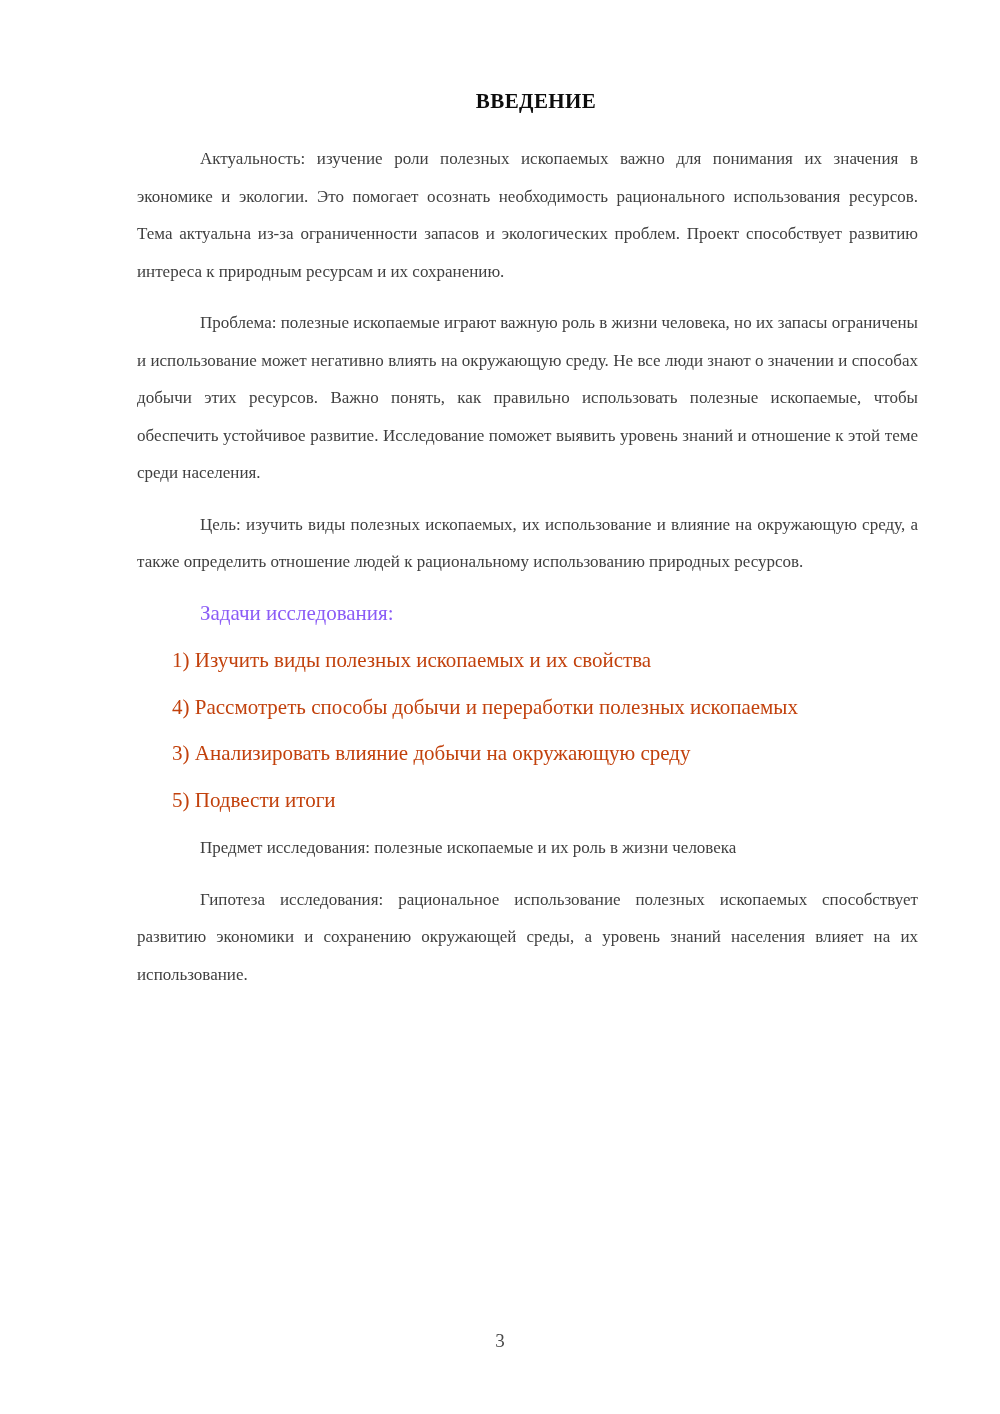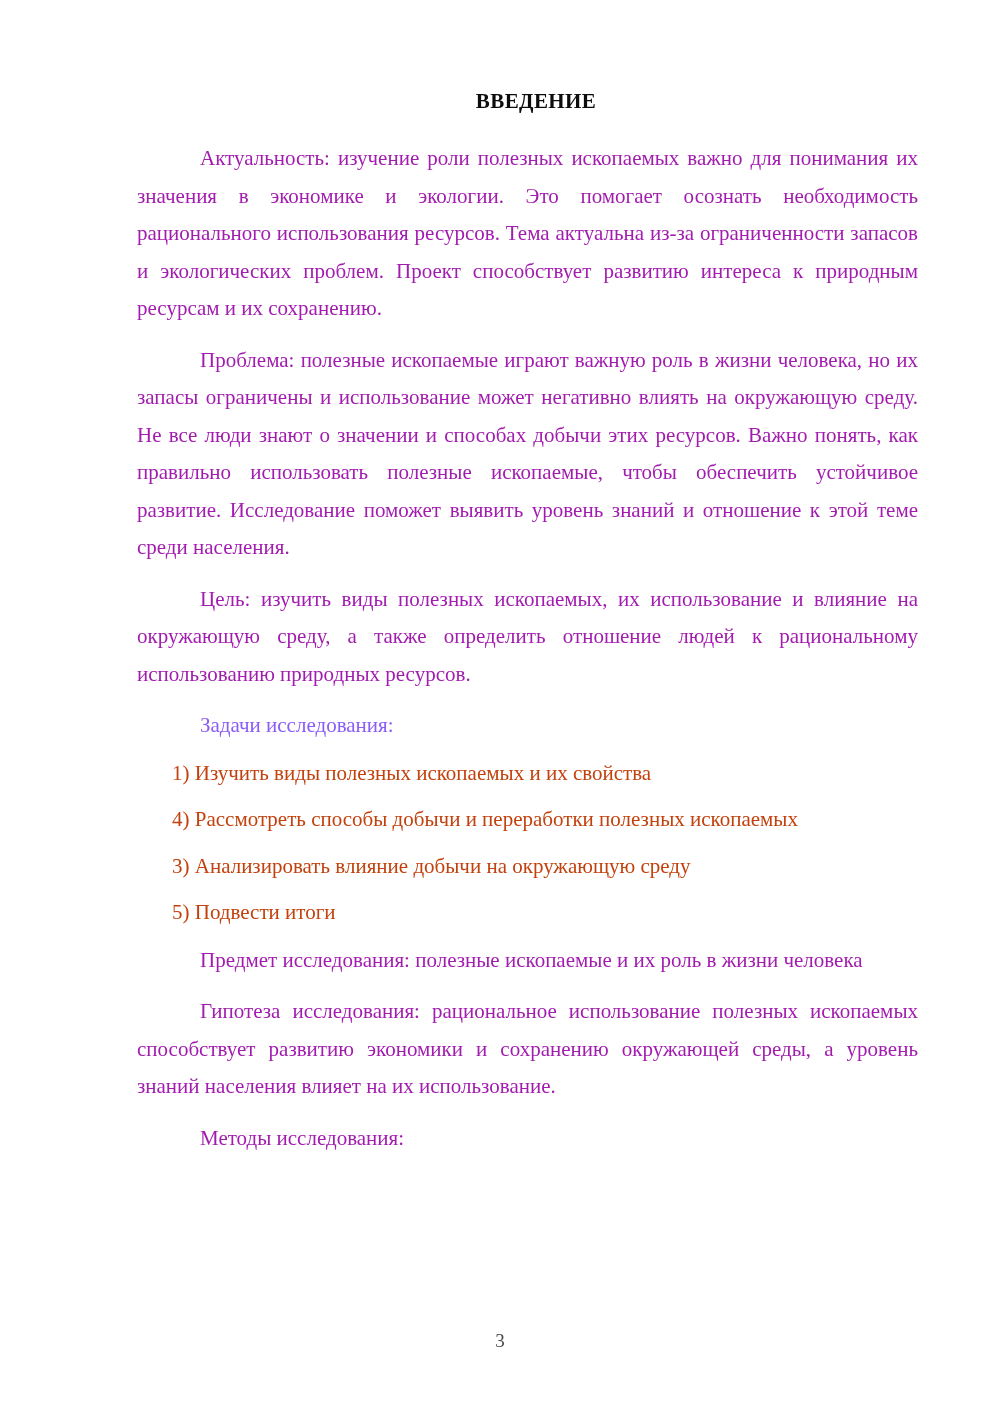--- a/index.html
+++ b/index.html
@@ -28,27 +28,27 @@
   .doc-title {
     font-size: 21px;
     font-weight: bold;
     text-align: center;
     letter-spacing: 0.4px;
     margin: 0 0 26px 0;
     line-height: 1.25;
     color: #0c0c0c;
   }
   .para {
-    font-size: 21px;
+    font-size: 17px;
     line-height: 37.5px;
     text-align: justify;
     text-justify: inter-word;
     text-indent: 63px;
     margin: 0 17px 14px 0;
-    color: #a21caf;
+    color: #404040;
     hyphens: none;
   }
   .para.last-left {
     text-align: left;
   }
   .list-heading {
     font-size: 21px;
     line-height: 37.5px;
     text-indent: 63px;
     text-align: left;
@@ -101,19 +101,18 @@
       <li>4) Рассмотреть способы добычи и переработки полезных ископаемых</li>
       <li>3) Анализировать влияние добычи на окружающую среду</li>
       <li>5) Подвести итоги</li>
     </ol>
 
 
     <p class="para">Предмет исследования: полезные ископаемые и их роль в жизни человека</p>
 
     <p class="para">Гипотеза исследования: рациональное использование полезных ископаемых способствует развитию экономики и сохранению окружающей среды, а уровень знаний населения влияет на их использование.</p>
 
-    <p class="para last-left">Методы исследования:</p>
 
   </div>
 
   <div class="page-number">3</div>
 
 </div>
 
 </body></html>

